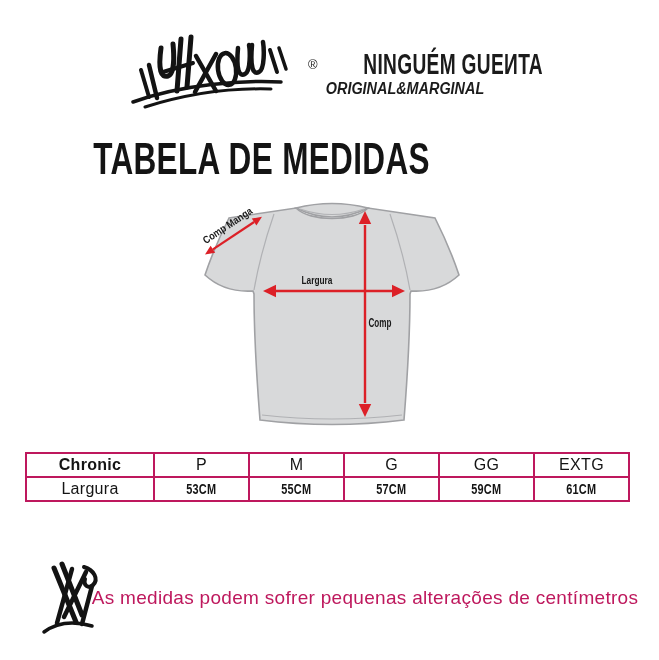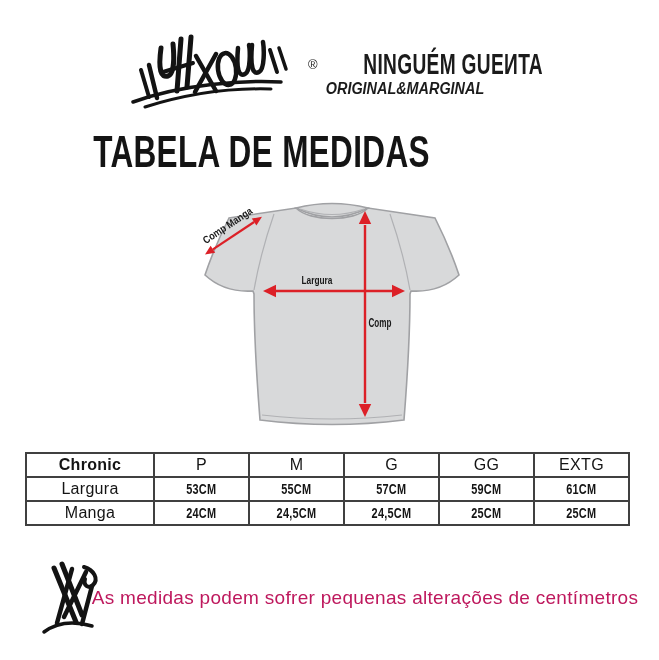--- a/index.html
+++ b/index.html
@@ -13,34 +13,34 @@
   .brandblock{left:317px;top:50px;width:200px;text-align:left;line-height:1;}
   .brandname{
     display:inline-block;font-weight:bold;font-size:29px;letter-spacing:.5px;
     transform:scaleX(.66);transform-origin:center;white-space:nowrap;color:#1b1b1b;
   }
   .brandtag{
     display:inline-block;font-weight:bold;font-style:italic;font-size:16px;
     transform:scaleX(.9);transform-origin:center;white-space:nowrap;color:#1b1b1b;margin-top:2px;
   }
   
-  .titlewrap{left:0;top:129px;width:523px;text-align:center;}
+  .titlewrap{left:0;top:136px;width:523px;text-align:center;}
   .pagetitle{
     display:inline-block;font-weight:bold;font-size:45px;letter-spacing:.5px;line-height:1;
     transform:scaleX(.7);transform-origin:center;white-space:nowrap;color:#141414;
   }
   
   svg text{font-family:"Liberation Sans",sans-serif;font-weight:bold;fill:#1a1a1a;}
   
   table.sizes{
     position:absolute;left:25px;top:452px;width:603px;
     border-collapse:collapse;table-layout:fixed;
   }
   table.sizes td{
-    border:2px solid #404040;height:22px;padding:0;text-align:center;vertical-align:middle;
+    border:2px solid #be185d;height:22px;padding:0;text-align:center;vertical-align:middle;
     font-size:16px;color:#141414;letter-spacing:.3px;white-space:nowrap;overflow:hidden;
   }
   td.hb{font-weight:bold;font-size:17px;}
   .cond{display:inline-block;font-weight:bold;font-size:14px;transform:scaleX(.78);transform-origin:center;}
   
   .note{
     left:75px;top:587px;width:580px;text-align:center;
     font-size:19px;letter-spacing:.3px;color:#be185d;line-height:22px;white-space:nowrap;
   }
 </style>
@@ -133,28 +133,20 @@
       <td>EXTG</td>
     </tr>
     <tr>
       <td>Largura</td>
       <td><span class="cond">53CM</span></td>
       <td><span class="cond">55CM</span></td>
       <td><span class="cond">57CM</span></td>
       <td><span class="cond">59CM</span></td>
       <td><span class="cond">61CM</span></td>
     </tr>
-    <tr>
-      <td>Manga</td>
-      <td><span class="cond">24CM</span></td>
-      <td><span class="cond">24,5CM</span></td>
-      <td><span class="cond">24,5CM</span></td>
-      <td><span class="cond">25CM</span></td>
-      <td><span class="cond">25CM</span></td>
-    </tr>
   </tbody>
 </table>
 
 <svg class="abs" style="left:40px;top:560px;" width="70" height="90" viewBox="0 0 70 90">
   <g fill="none" stroke="#131313" stroke-linecap="round">
     <path d="M14,8 L36,62" stroke-width="5"></path>
     <path d="M22,4 L42,55" stroke-width="5"></path>
     <path d="M32,9 L17,63" stroke-width="4.5"></path>
     <path d="M24,57 L46,12" stroke-width="4.5"></path>
     <path d="M44,7 C54,10 59,19 53,25 C49,29 43,26 45,19" stroke-width="4"></path>

